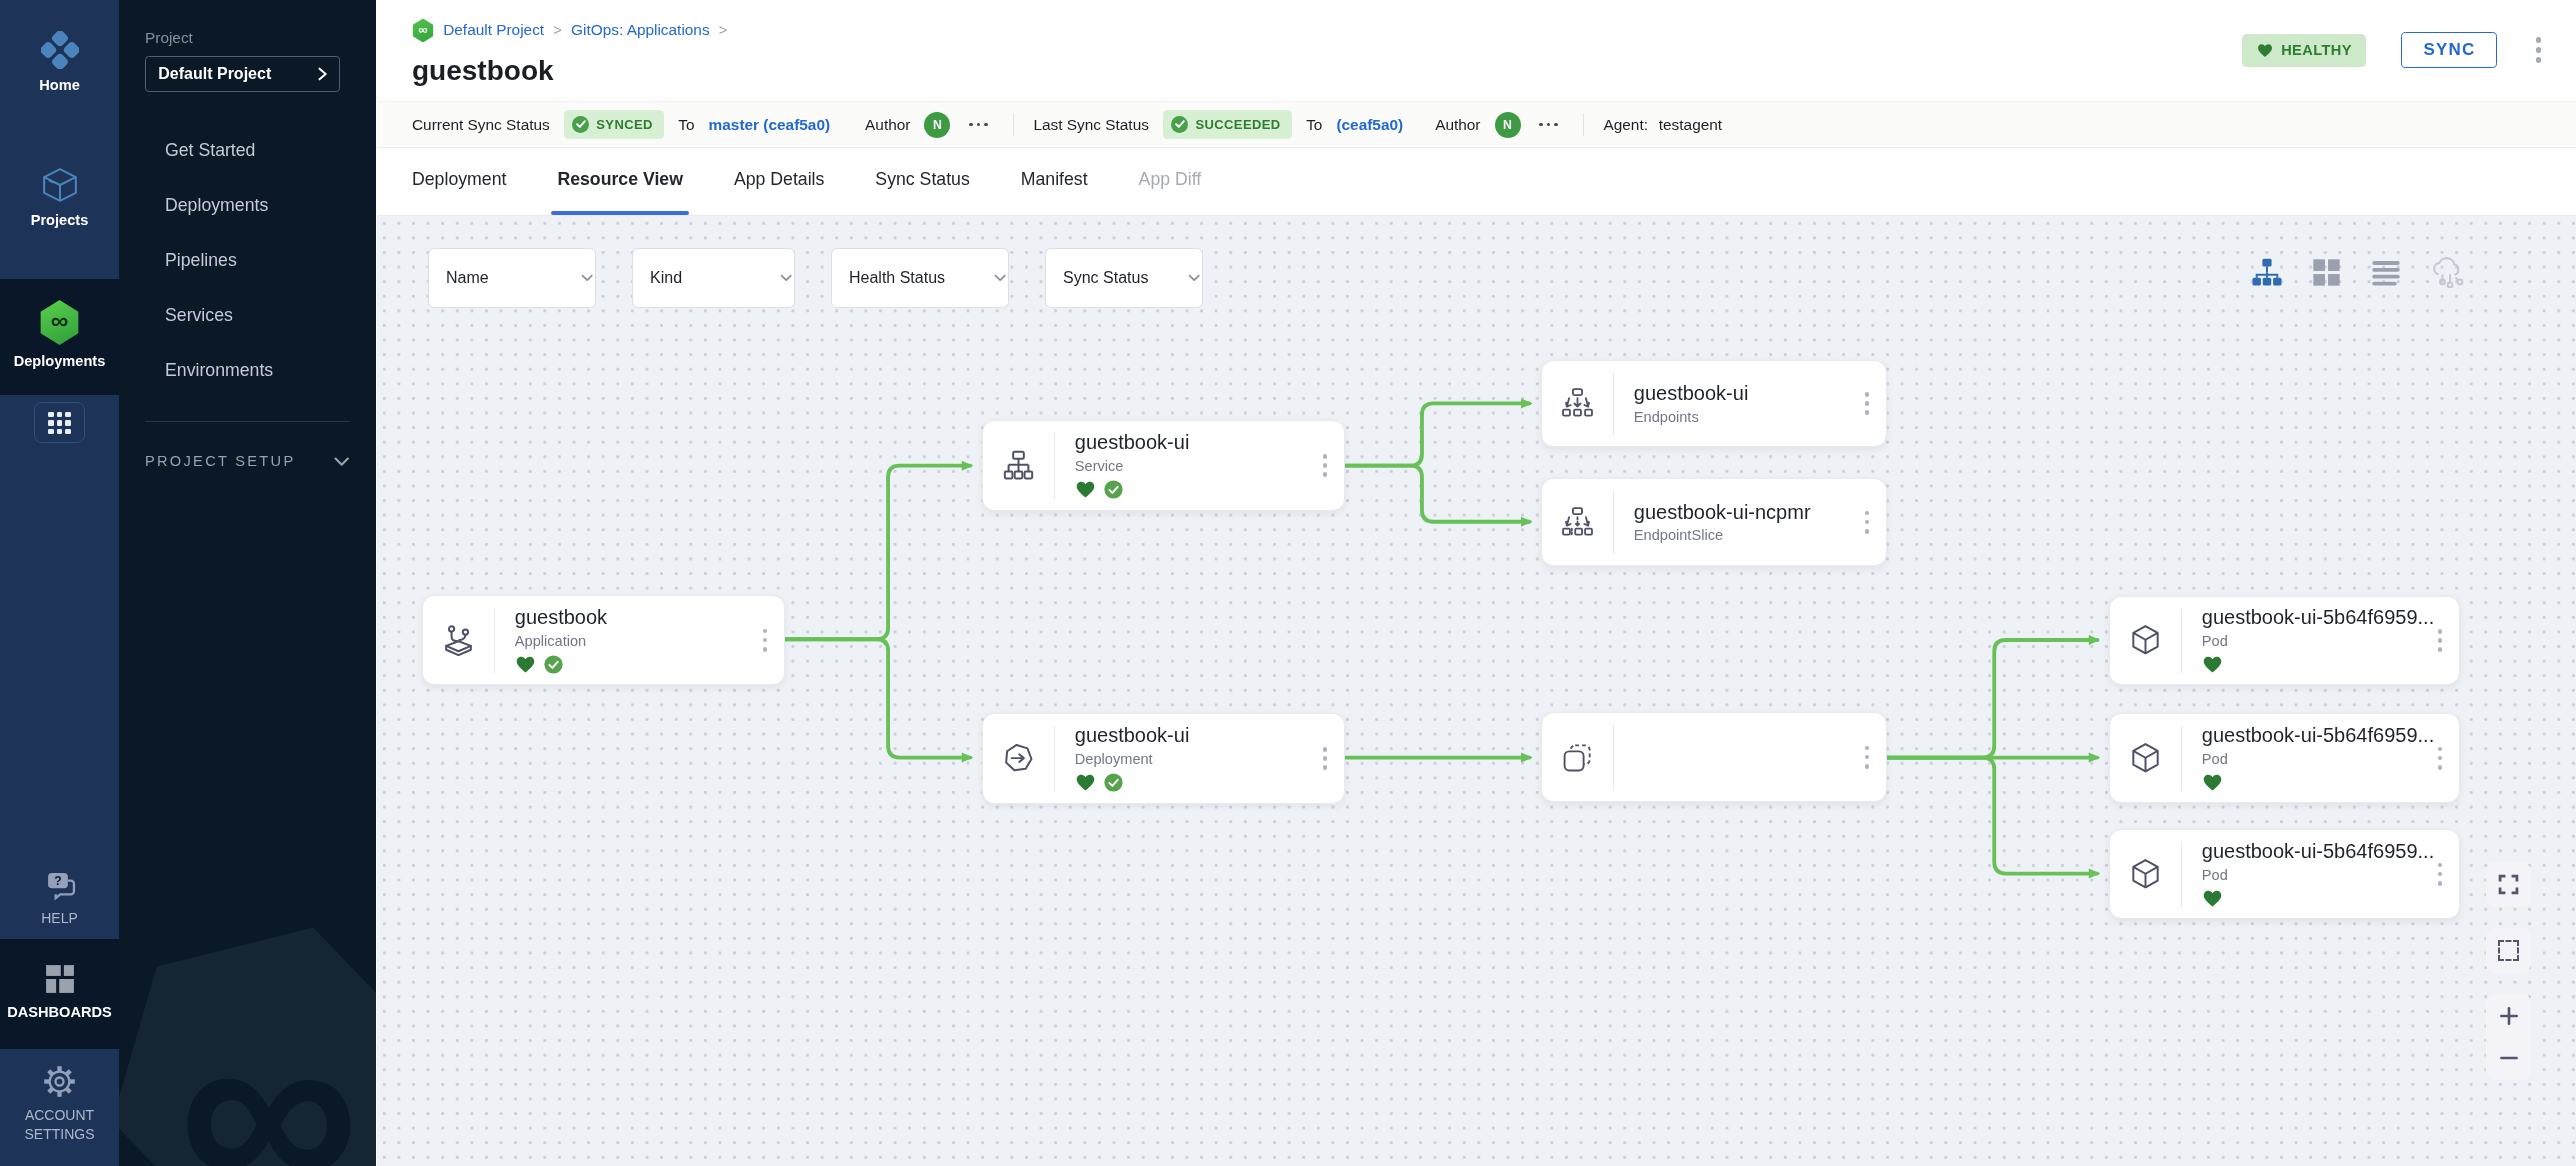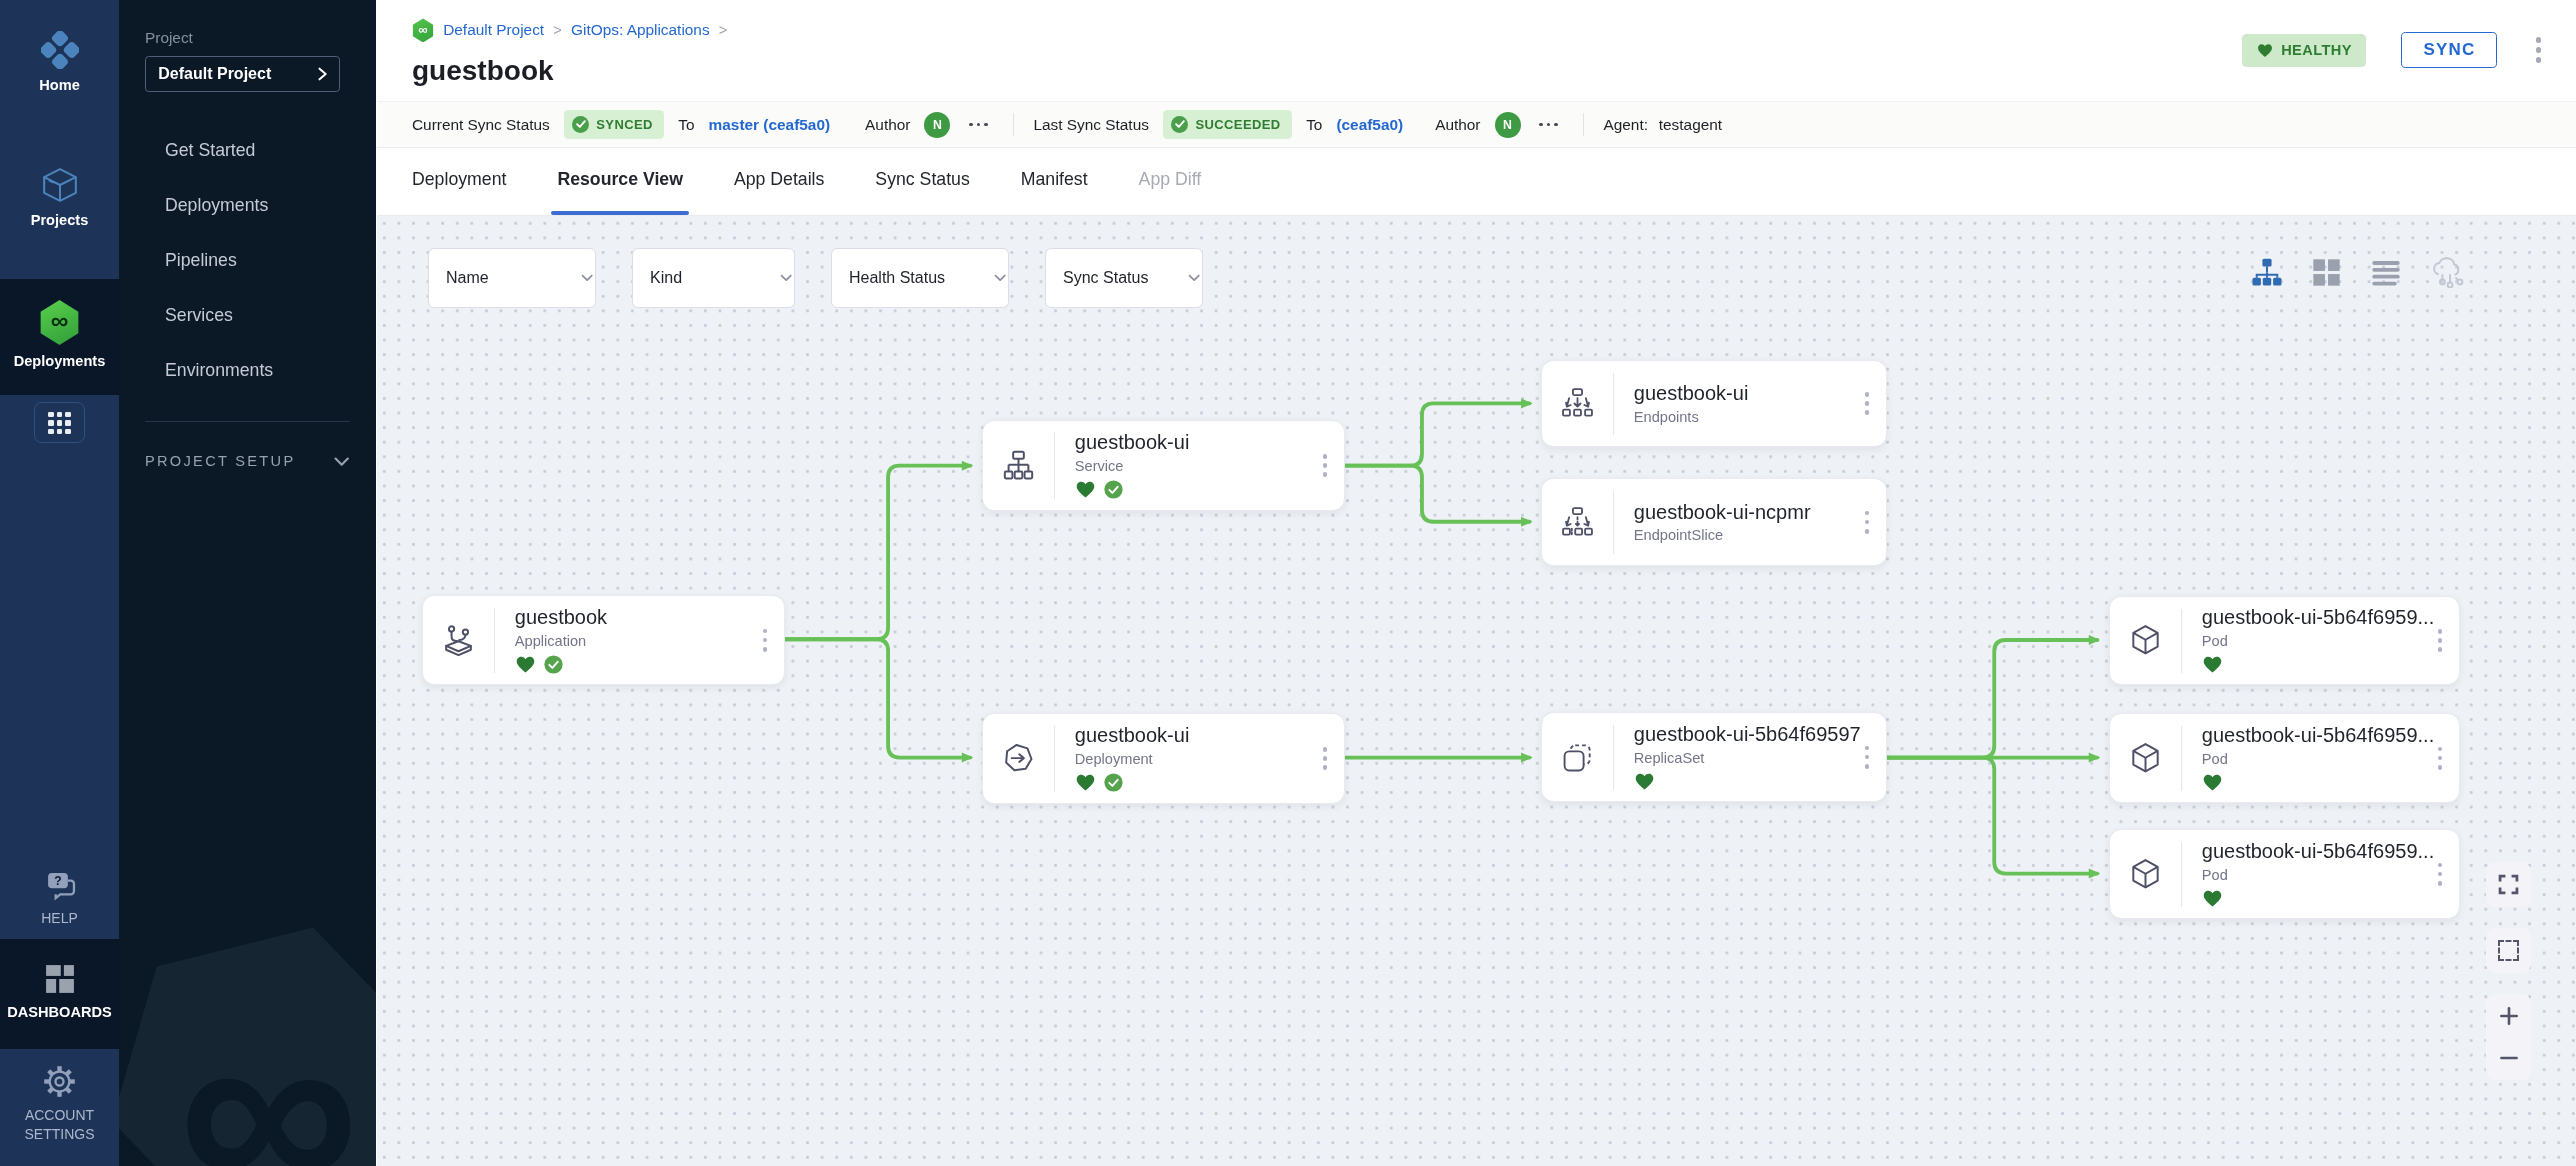--- a/index.html
+++ b/index.html
@@ -535,30 +535,20 @@
       </div>
 
       <div class="node" style="left:1164px; top:496px; width:346px; height:90px;">
         <span class="node-icon">
           <svg width="35" height="35" viewBox="0 0 46 46" fill="none" stroke="#4d5066" stroke-width="2.5" stroke-linejoin="round">
             <rect x="14" y="7" width="25" height="25" rx="6" stroke-dasharray="5 4"></rect>
             <rect x="6" y="15" width="25" height="25" rx="6" fill="#fff"></rect>
           </svg>
         </span>
         <span class="node-sep"></span>
-        <div class="node-body">
-          <div class="node-title">guestbook-ui-5b64f69597</div>
-          <div class="node-kind">ReplicaSet</div>
-          <div class="node-status">
-            <svg width="21" height="18.4" viewBox="0 0 24 22">
-                <path d="M12 21 C6 16 1.5 12 1.5 7.5 C1.5 4.4 4 2 7 2 C9 2 11 3.2 12 5 C13 3.2 15 2 17 2 C20 2 22.5 4.4 22.5 7.5 C22.5 12 18 16 12 21 Z" fill="#2b7a33"></path>
-              </svg>
-
-          </div>
-        </div>
         <span class="node-kebab">
             <span></span>
             <span></span>
             <span></span>
           </span>
       </div>
 
       <div class="node" style="left:1732px; top:380px; width:351px; height:89px;">
         <span class="node-icon">
           <svg width="35" height="35" viewBox="0 0 46 46" fill="none" stroke="#4d5066" stroke-width="2.6" stroke-linejoin="round">

